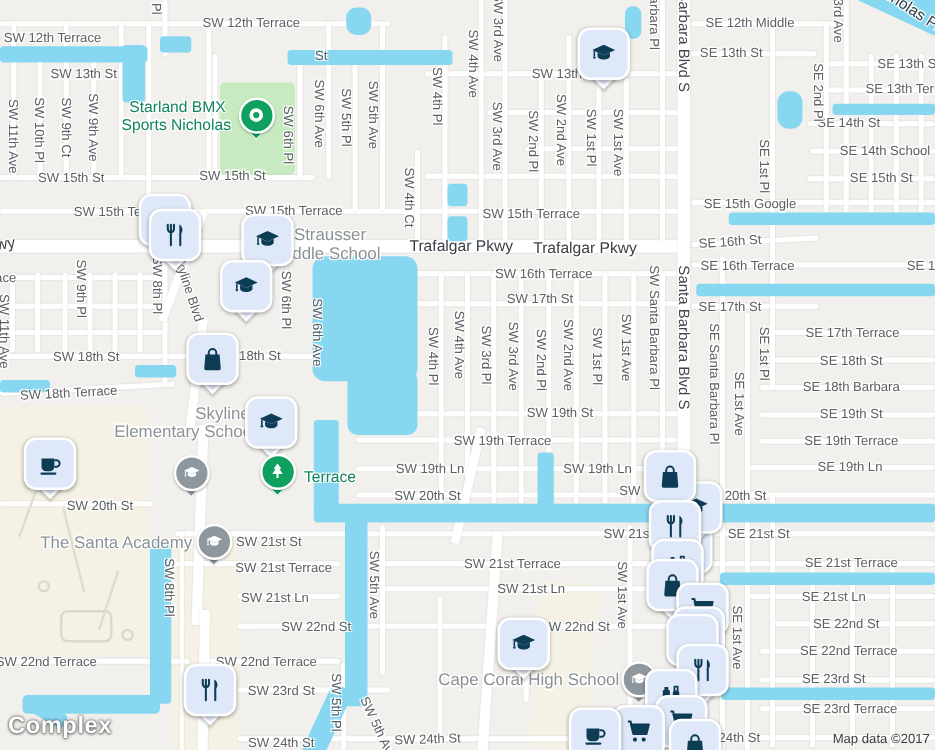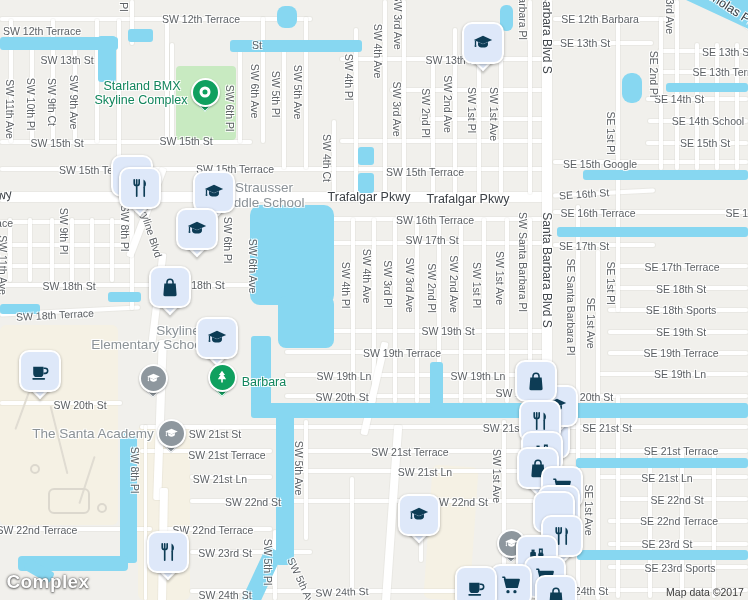--- a/index.html
+++ b/index.html
@@ -210,21 +210,21 @@
     <div class="water" style="left: 576px; top: 458px; width: 172px; height: 10px;"></div>
     <div class="water" style="left: 577px; top: 550px; width: 171px; height: 10px;"></div>
     <div class="trail" style="left: 28px; top: 352px; width: 2px; height: 80px; transform: rotate(20deg);"></div>
     <div class="trail" style="left: 58px; top: 405px; width: 2px; height: 70px; transform: rotate(-14deg);"></div>
     <div class="trail" style="left: 86px; top: 455px; width: 2px; height: 50px; transform: rotate(18deg);"></div>
     <div class="outline" style="left: 48px; top: 488px; width: 38px; height: 22px;"></div>
     <div class="ocircle" style="left: 30px; top: 464px; width: 6px; height: 6px;"></div>
     <div class="ocircle" style="left: 97px; top: 503px; width: 6px; height: 6px;"></div>
     <div class="lbl street" style="left: 42px; top: 31px; transform: translate(-50%, -50%) rotate(0deg);">SW 12th Terrace</div>
     <div class="lbl street" style="left: 201px; top: 19px; transform: translate(-50%, -50%) rotate(0deg);">SW 12th Terrace</div>
-    <div class="lbl street" style="left: 600px; top: 19px; transform: translate(-50%, -50%) rotate(0deg);">SE 12th Barbara</div>
+    <div class="lbl street" style="left: 600px; top: 19px; transform: translate(-50%, -50%) rotate(0deg);">SE 12th Middle</div>
     <div class="lbl street" style="left: 67px; top: 60px; transform: translate(-50%, -50%) rotate(0deg);">SW 13th St</div>
     <div class="lbl street" style="left: 257px; top: 45px; transform: translate(-50%, -50%) rotate(0deg);">St</div>
     <div class="lbl street" style="left: 452px; top: 60px; transform: translate(-50%, -50%) rotate(0deg);">SW 13th St</div>
     <div class="lbl street" style="left: 585px; top: 43px; transform: translate(-50%, -50%) rotate(0deg);">SE 13th St</div>
     <div class="lbl street" style="left: 727px; top: 52px; transform: translate(-50%, -50%) rotate(0deg);">SE 13th St</div>
     <div class="lbl street" style="left: 730px; top: 72px; transform: translate(-50%, -50%) rotate(0deg);">SE 13th Terrace</div>
     <div class="lbl street" style="left: 679px; top: 99px; transform: translate(-50%, -50%) rotate(0deg);">SE 14th St</div>
     <div class="lbl street" style="left: 708px; top: 121px; transform: translate(-50%, -50%) rotate(0deg);">SE 14th School</div>
     <div class="lbl street" style="left: 705px; top: 143px; transform: translate(-50%, -50%) rotate(0deg);">SE 15th St</div>
     <div class="lbl street" style="left: 57px; top: 143px; transform: translate(-50%, -50%) rotate(0deg);">SW 15th St</div>
@@ -241,21 +241,21 @@
     <div class="lbl major" style="left: -29px; top: 200px; transform: translate(-50%, -50%) rotate(-8deg);">Trafalgar Pkwy</div>
     <div class="lbl street" style="left: 435px; top: 220px; transform: translate(-50%, -50%) rotate(0deg);">SW 16th Terrace</div>
     <div class="lbl street" style="left: -26px; top: 223px; transform: translate(-50%, -50%) rotate(0deg);">SW 16th Terrace</div>
     <div class="lbl street" style="left: 432px; top: 240px; transform: translate(-50%, -50%) rotate(0deg);">SW 17th St</div>
     <div class="lbl street" style="left: 584px; top: 246px; transform: translate(-50%, -50%) rotate(0deg);">SE 17th St</div>
     <div class="lbl street" style="left: 682px; top: 267px; transform: translate(-50%, -50%) rotate(0deg);">SE 17th Terrace</div>
     <div class="lbl street" style="left: 681px; top: 289px; transform: translate(-50%, -50%) rotate(0deg);">SE 18th St</div>
     <div class="lbl street" style="left: 69px; top: 286px; transform: translate(-50%, -50%) rotate(0deg);">SW 18th St</div>
     <div class="lbl street" style="left: 198px; top: 285px; transform: translate(-50%, -50%) rotate(0deg);">SW 18th St</div>
     <div class="lbl street" style="left: 55px; top: 315px; transform: translate(-50%, -50%) rotate(-3deg);">SW 18th Terrace</div>
-    <div class="lbl street" style="left: 681px; top: 310px; transform: translate(-50%, -50%) rotate(0deg);">SE 18th Sports</div>
+    <div class="lbl street" style="left: 681px; top: 310px; transform: translate(-50%, -50%) rotate(0deg);">SE 18th Barbara</div>
     <div class="lbl street" style="left: 448px; top: 331px; transform: translate(-50%, -50%) rotate(0deg);">SW 19th St</div>
     <div class="lbl street" style="left: 681px; top: 332px; transform: translate(-50%, -50%) rotate(0deg);">SE 19th St</div>
     <div class="lbl street" style="left: 402px; top: 353px; transform: translate(-50%, -50%) rotate(0deg);">SW 19th Terrace</div>
     <div class="lbl street" style="left: 681px; top: 353px; transform: translate(-50%, -50%) rotate(0deg);">SE 19th Terrace</div>
     <div class="lbl street" style="left: 344px; top: 376px; transform: translate(-50%, -50%) rotate(0deg);">SW 19th Ln</div>
     <div class="lbl street" style="left: 478px; top: 376px; transform: translate(-50%, -50%) rotate(0deg);">SW 19th Ln</div>
     <div class="lbl street" style="left: 680px; top: 374px; transform: translate(-50%, -50%) rotate(0deg);">SE 19th Ln</div>
     <div class="lbl street" style="left: 80px; top: 405px; transform: translate(-50%, -50%) rotate(0deg);">SW 20th St</div>
     <div class="lbl street" style="left: 342px; top: 397px; transform: translate(-50%, -50%) rotate(0deg);">SW 20th St</div>
     <div class="lbl street" style="left: 522px; top: 393px; transform: translate(-50%, -50%) rotate(0deg);">SW 20th St</div>
@@ -270,21 +270,21 @@
     <div class="lbl street" style="left: 425px; top: 472px; transform: translate(-50%, -50%) rotate(0deg);">SW 21st Ln</div>
     <div class="lbl street" style="left: 667px; top: 478px; transform: translate(-50%, -50%) rotate(0deg);">SE 21st Ln</div>
     <div class="lbl street" style="left: 253px; top: 502px; transform: translate(-50%, -50%) rotate(0deg);">SW 22nd St</div>
     <div class="lbl street" style="left: 460px; top: 502px; transform: translate(-50%, -50%) rotate(0deg);">SW 22nd St</div>
     <div class="lbl street" style="left: 677px; top: 500px; transform: translate(-50%, -50%) rotate(0deg);">SE 22nd St</div>
     <div class="lbl street" style="left: 37px; top: 530px; transform: translate(-50%, -50%) rotate(0deg);">SW 22nd Terrace</div>
     <div class="lbl street" style="left: 213px; top: 530px; transform: translate(-50%, -50%) rotate(0deg);">SW 22nd Terrace</div>
     <div class="lbl street" style="left: 679px; top: 521px; transform: translate(-50%, -50%) rotate(0deg);">SE 22nd Terrace</div>
     <div class="lbl street" style="left: 225px; top: 553px; transform: translate(-50%, -50%) rotate(0deg);">SW 23rd St</div>
     <div class="lbl street" style="left: 667px; top: 544px; transform: translate(-50%, -50%) rotate(0deg);">SE 23rd St</div>
-    <div class="lbl street" style="left: 680px; top: 568px; transform: translate(-50%, -50%) rotate(0deg);">SE 23rd Sports</div>
+    <div class="lbl street" style="left: 680px; top: 568px; transform: translate(-50%, -50%) rotate(0deg);">SE 23rd Terrace</div>
     <div class="lbl street" style="left: 225px; top: 595px; transform: translate(-50%, -50%) rotate(0deg);">SW 24th St</div>
     <div class="lbl street" style="left: 342px; top: 592px; transform: translate(-50%, -50%) rotate(-2deg);">SW 24th St</div>
     <div class="lbl street" style="left: 583px; top: 591px; transform: translate(-50%, -50%) rotate(0deg);">SE 24th St</div>
     <div class="lbl street" style="left: 10px; top: 109px; transform: translate(-50%, -50%) rotate(90deg);">SW 11th Ave</div>
     <div class="lbl street" style="left: 31px; top: 104px; transform: translate(-50%, -50%) rotate(90deg);">SW 10th Pl</div>
     <div class="lbl street" style="left: 52px; top: 102px; transform: translate(-50%, -50%) rotate(90deg);">SW 9th Ct</div>
     <div class="lbl street" style="left: 74px; top: 102px; transform: translate(-50%, -50%) rotate(90deg);">SW 9th Ave</div>
     <div class="lbl street" style="left: 124px; top: 7px; transform: translate(-50%, -50%) rotate(90deg);">Pl</div>
     <div class="lbl street" style="left: 230px; top: 108px; transform: translate(-50%, -50%) rotate(90deg);">SW 6th Pl</div>
     <div class="lbl street" style="left: 255px; top: 91px; transform: translate(-50%, -50%) rotate(90deg);">SW 6th Ave</div>
@@ -328,23 +328,24 @@
     <div class="lbl street" style="left: 302px; top: 583px; transform: translate(-50%, -50%) rotate(65deg);">SW 5th Ave</div>
     <div class="lbl street" style="left: 497px; top: 476px; transform: translate(-50%, -50%) rotate(90deg);">SW 1st Ave</div>
     <div class="lbl street" style="left: 589px; top: 510px; transform: translate(-50%, -50%) rotate(90deg);">SE 1st Ave</div>
     <div class="lbl street" style="left: 150px; top: 230px; transform: translate(-50%, -50%) rotate(72deg);">Skyline Blvd</div>
     <div class="lbl major" style="left: 733px; top: 10px; transform: translate(-50%, -50%) rotate(33deg);">Nicholas Pkwy</div>
     <div class="lbl areaLbl" style="left: 264px; top: 188px; transform: translate(-50%, -50%) rotate(0deg);">Strausser</div>
     <div class="lbl areaLbl" style="left: 262px; top: 203px; transform: translate(-50%, -50%) rotate(0deg);">Middle School</div>
     <div class="lbl areaLbl" style="left: 178px; top: 331px; transform: translate(-50%, -50%) rotate(0deg);">Skyline</div>
     <div class="lbl areaLbl" style="left: 148px; top: 345px; transform: translate(-50%, -50%) rotate(0deg);">Elementary School</div>
     <div class="lbl areaLbl" style="left: 93px; top: 434px; transform: translate(-50%, -50%) rotate(0deg);">The Santa Academy</div>
+    <div class="lbl areaLbl" style="left: 423px; top: 544px; transform: translate(-50%, -50%) rotate(0deg);">Cape Coral High School</div>
     <div class="lbl parkLbl" style="left: 142px; top: 86px; transform: translate(-50%, -50%) rotate(0deg);">Starland BMX</div>
-    <div class="lbl parkLbl" style="left: 141px; top: 100px; transform: translate(-50%, -50%) rotate(0deg);">Skyline Complex</div>
-    <div class="lbl parkLbl" style="left: 264px; top: 382px; transform: translate(-50%, -50%) rotate(0deg);">Barbara</div>
+    <div class="lbl parkLbl" style="left: 141px; top: 100px; transform: translate(-50%, -50%) rotate(0deg);">Sports Nicholas</div>
+    <div class="lbl parkLbl" style="left: 264px; top: 382px; transform: translate(-50%, -50%) rotate(0deg);">Terrace</div>
     <div class="lbl google" style="left: 48px; top: 581px; transform: translate(-50%, -50%) rotate(0deg);">Complex</div>
     <div class="lbl attrib" style="left: 705px; top: 592px; transform: translate(-50%, -50%) rotate(0deg);">Map data ©2017</div>
     <div class="marker mk-green" style="left: 190.5px; top: 77.5px;">
       <div class="tail"></div>
       <div class="body">
         <span class="glyph">
           <svg viewBox="0 0 24 24">
             <circle cx="12" cy="12" r="6" fill="none" stroke="currentColor" stroke-width="4.5"></circle>
           </svg>
         </span>

